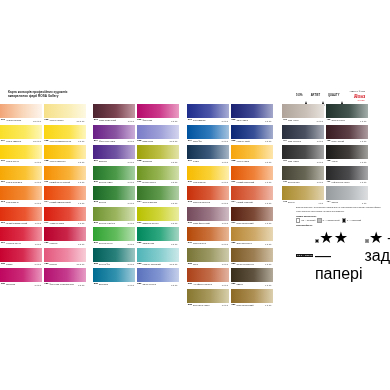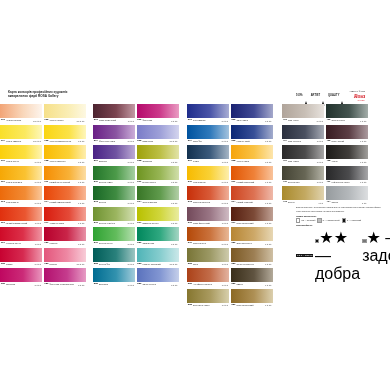--- a/index.html
+++ b/index.html
@@ -662,19 +662,19 @@
         </span>
         <span class="li">
           <i class="sw" style="background:#111111;border:.2px solid #999"></i>
           <span>● — непрозорий</span>
         </span>
       </div>
     <div class="h">Світлостійкість:</div>
     <div class="rowline">
       <span class="bar">★★★ — відмінна</span>
       <span id="legend2" style="display:flex;gap:2px;">
-          <span class="li"><i class="sw" style="background:#111111;border:.2px solid #999"></i><span>★★ — добра</span></span>
+          <span class="li"><i class="sw" style="background:#111111;border:.2px solid #999"></i><span>★★ — папері</span></span>
           <span class="li"><i class="sw" style="background:#777777;border:.2px solid #999"></i><span>★ — задовільна</span></span>
         </span>
     </div>
   </div>
 
 </div>
 
 </body></html>

